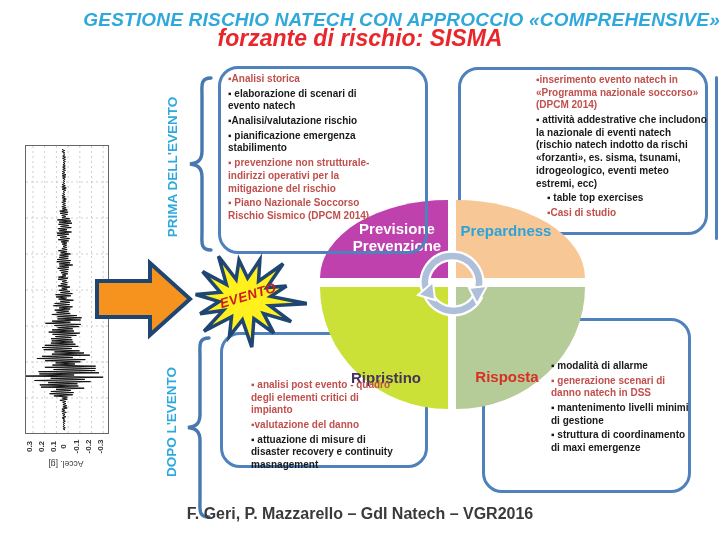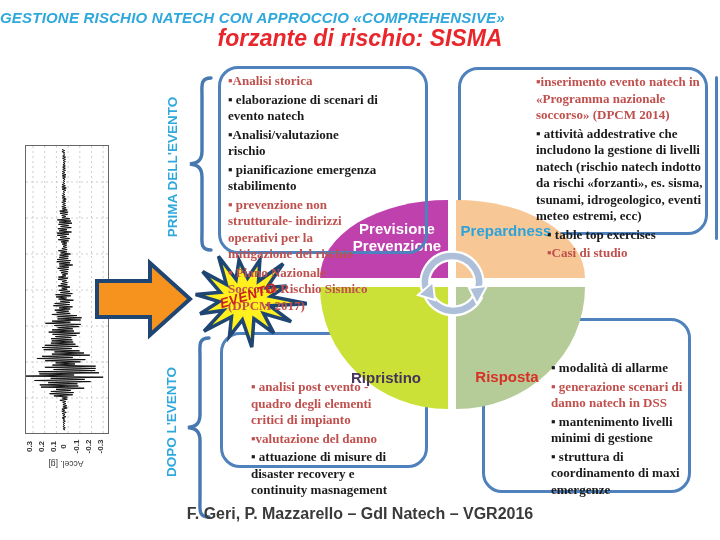--- a/index.html
+++ b/index.html
@@ -1,21 +1,21 @@
 <!DOCTYPE html>
 <html><head>
 <meta charset="utf-8">
 <style>
   html,body{margin:0;padding:0;background:#e8e8e8;}
   #slide{position:relative;width:720px;height:540px;background:#ffffff;overflow:hidden;
          font-family:"Liberation Sans",sans-serif;}
   .abs{position:absolute;}
 
   
-  #title{left:0;top:9px;width:720px;text-align:left;font-size:15px;font-weight:700;
+  #title{left:0;top:9px;width:720px;text-align:right;font-size:19px;font-weight:700;
          font-style:italic;letter-spacing:.2px;}
   #subtitle{left:0;top:25px;width:720px;text-align:center;font-size:23px;font-weight:700;
          font-style:italic;}
 
   
   #seismo{left:25px;top:145px;width:82px;height:287px;border:1px solid #666;background:#fff;}
   #ticks{left:18px;top:434px;width:96px;height:26px;}
   .tick{position:absolute;top:8px;font-size:8px;font-weight:700;color:#333;transform:rotate(-90deg);white-space:nowrap;}
   .tick:nth-child(1){left:6px}.tick:nth-child(2){left:18px}.tick:nth-child(3){left:30px}
   .tick:nth-child(4){left:43px}.tick:nth-child(5){left:52px}.tick:nth-child(6){left:64px}
@@ -34,21 +34,21 @@
 
   
   .callout{border:3px solid #4f81bd;border-radius:20px;background:transparent;}
   #co-tl{left:218px;top:66px;width:204px;height:182px;z-index:5;}
   #co-tr{left:458px;top:67px;width:244px;height:162px;z-index:1;}
   #co-bl{left:220px;top:332px;width:202px;height:130px;z-index:1;}
   #co-br{left:482px;top:318px;width:203px;height:169px;z-index:1;}
   #stray-line{left:715px;top:76px;width:3px;height:164px;background:#4f81bd;border-radius:2px;z-index:1;}
 
   
-  .list{font-size:13px;line-height:1.27;font-weight:700;color:#1a1a1a;z-index:6;font-family:Liberation Serif, serif;}
+  .list{font-size:10px;line-height:1.27;font-weight:700;color:#1a1a1a;z-index:6;}
   .li{margin-bottom:2px;}
   .red{color:#c0504d;}
   .indent{padding-left:11px;}
   #txt-tl{left:228px;top:73px;width:150px;}
   #txt-tr{left:536px;top:74px;width:172px;}
   #txt-bl{left:227px;top:379px;width:152px;margin-left:24px;}
   #txt-br{left:551px;top:360px;width:140px;}
 
   
   .quad{z-index:3;}
@@ -150,25 +150,25 @@
     <polygon id="burst" fill="#fff01e" stroke="#1f4573" stroke-width="3.5" stroke-linejoin="miter" points="194.5,38.0 178.8,48.4 215.5,55.7 177.7,57.7 199.1,73.6 171.6,65.6 181.8,85.1 161.9,70.7 159.8,99.2 150.4,71.9 137.4,88.3 139.5,68.9 112.0,83.3 131.2,62.4 108.1,65.7 127.2,53.6 103.6,46.5 128.3,44.3 110.6,23.6 134.4,36.4 126.5,8.2 144.1,31.3 147.0,12.2 155.6,30.1 167.9,11.7 166.5,33.1 191.1,15.8 174.8,39.6"></polygon>
   </svg>
   <div class="abs" id="evento-text">EVENTO</div>
 
   <div class="abs list" id="txt-tl">
       <div class="li red">▪Analisi storica</div>
       <div class="li ">▪ elaborazione di scenari di evento natech</div>
       <div class="li ">▪Analisi/valutazione  rischio</div>
       <div class="li ">▪ pianificazione emergenza stabilimento</div>
       <div class="li red">▪ prevenzione non strutturale- indirizzi operativi per la mitigazione del rischio</div>
-      <div class="li red">▪ Piano Nazionale Soccorso Rischio Sismico (DPCM 2017)</div>
+      <div class="li red">▪ Piano Nazionale Soccorso Rischio Sismico (DPCM 2014)</div>
     </div>
   <div class="abs list" id="txt-tr">
       <div class="li red">▪inserimento evento natech in «Programma nazionale soccorso» (DPCM 2014)</div>
-      <div class="li ">▪ attività addestrative che includono la gestione di livelli natech (rischio natech indotto da rischi «forzanti», es. sisma, tsunami, idrogeologico, eventi meteo estremi, ecc)</div>
+      <div class="li ">▪ attività addestrative che includono la nazionale di eventi natech (rischio natech indotto da rischi «forzanti», es. sisma, tsunami, idrogeologico, eventi meteo estremi, ecc)</div>
       <div class="li indent">▪ table top exercises</div>
       <div class="li red indent">▪Casi di studio</div>
     </div>
   <div class="abs list" id="txt-bl">
       <div class="li red">▪ analisi post evento - quadro degli elementi critici di impianto</div>
       <div class="li red">▪valutazione del danno</div>
       <div class="li ">▪ attuazione di misure di disaster recovery e continuity masnagement</div>
     </div>
   <div class="abs list" id="txt-br">
       <div class="li ">▪ modalità di allarme</div>

